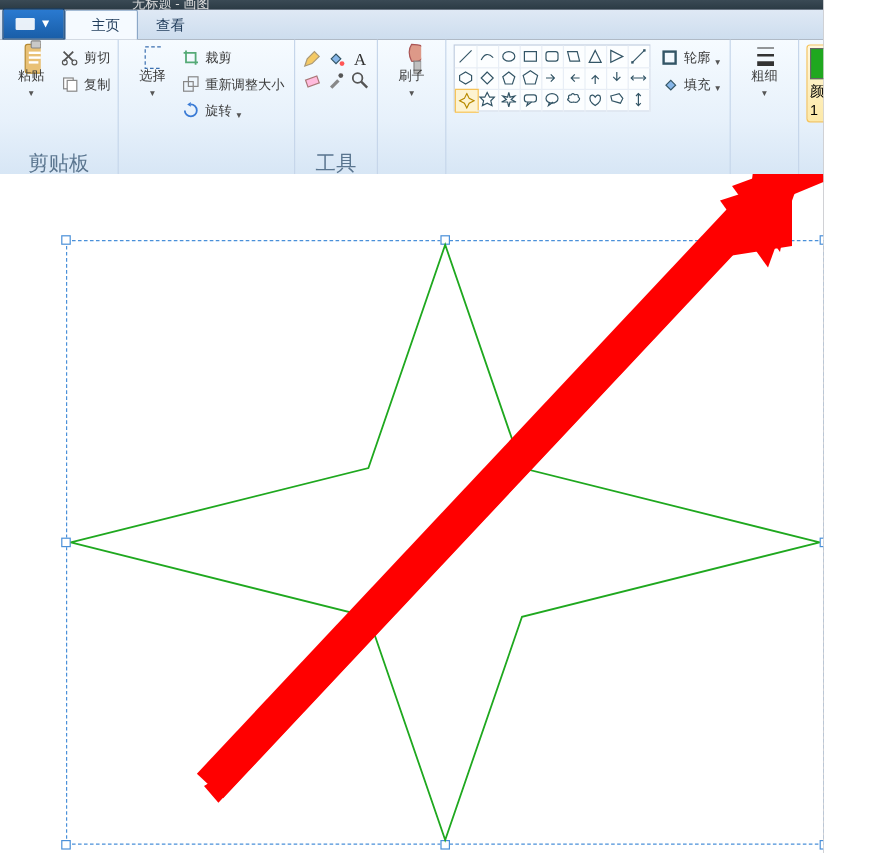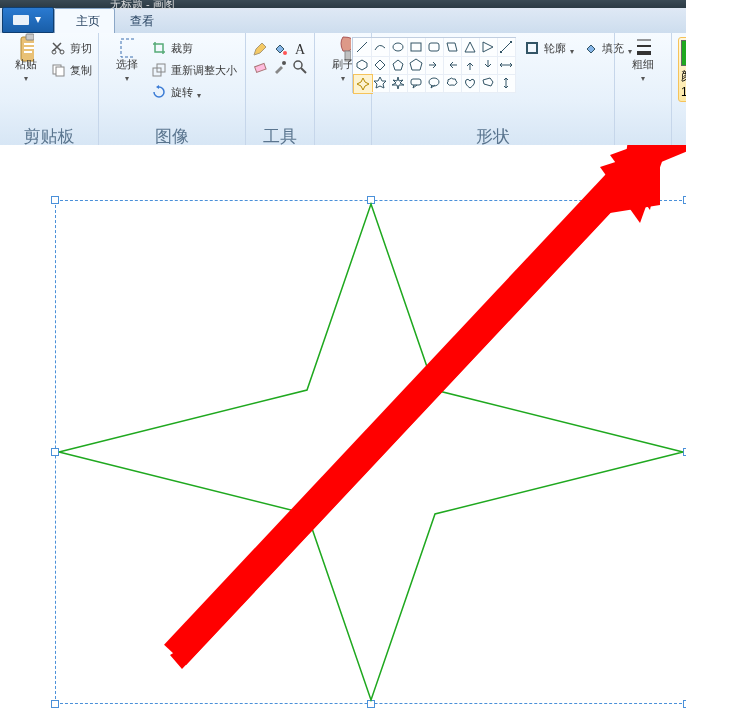--- a/index.html
+++ b/index.html
@@ -134,21 +134,20 @@
                 <svg width="14" height="14">
                   <path d="M7 2 A5 5 0 1 1 2 7" fill="none" stroke="#3a7bd5" stroke-width="1.5"></path>
                   <path d="M7 0 L7 4 L4 2 Z" fill="#3a7bd5"></path>
                 </svg>
               </span>
               <span>旋转</span> 
               <span class="drop">▾</span>
             </div>
         </div>
       </div>
-      <div class="group-label">图像</div>
     </div>
 
     <div class="group" style="width:82px">
       <div class="group-body" style="flex-direction:column;gap:2px;padding-top:4px">
         <div style="display:flex;gap:4px">
           <span class="ico">
               <svg width="16" height="16">
                 <path d="M2 14 L4 8 L10 2 L14 6 L8 12 Z" fill="#f4c964" stroke="#a97"></path>
               </svg>
             </span>
@@ -343,42 +342,41 @@
                 <path d="M2 4 L9 2 L12 6 L10 10 L3 8 Z" stroke="#356" fill="none"></path>
               </svg>
             </div>
           <div class="shape-cell">
               <svg width="14" height="14">
                 <line x1="7" y1="2" x2="7" y2="12" stroke="#356"></line>
                 <path d="M5 4 L7 2 L9 4 M5 10 L7 12 L9 10" stroke="#356" fill="none"></path>
               </svg>
             </div>
         </div>
-        <div style="display:flex;flex-direction:row;gap:4px;padding-top:2px">
+        <div style="display:flex;flex-direction:column;gap:4px;padding-top:2px">
           <div class="small-row">
               <span class="ico">
                 <svg width="14" height="14">
                   <rect x="2" y="2" width="10" height="10" stroke="#356" fill="none" stroke-width="2"></rect>
                 </svg>
               </span>
               <span>轮廓</span> 
               <span class="drop">▾</span>
             </div>
           <div class="small-row">
               <span class="ico">
                 <svg width="14" height="14">
                   <path d="M4 8 L8 4 L12 8 L8 12 Z" fill="#86b6e8" stroke="#356"></path>
                 </svg>
               </span>
               <span>填充</span> 
               <span class="drop">▾</span>
             </div>
         </div>
       </div>
-      <div class="group-label">形状</div>
     </div>
 
     <div class="group" style="width:44px">
       <div class="group-body">
         <div class="big-btn">
           <span class="ico">
               <svg width="26" height="24">
                 <line x1="2" y1="4" x2="24" y2="4" stroke="#333" stroke-width="1"></line>
                 <line x1="2" y1="10" x2="24" y2="10" stroke="#333" stroke-width="2"></line>
                 <line x1="2" y1="17" x2="24" y2="17" stroke="#333" stroke-width="4"></line>

